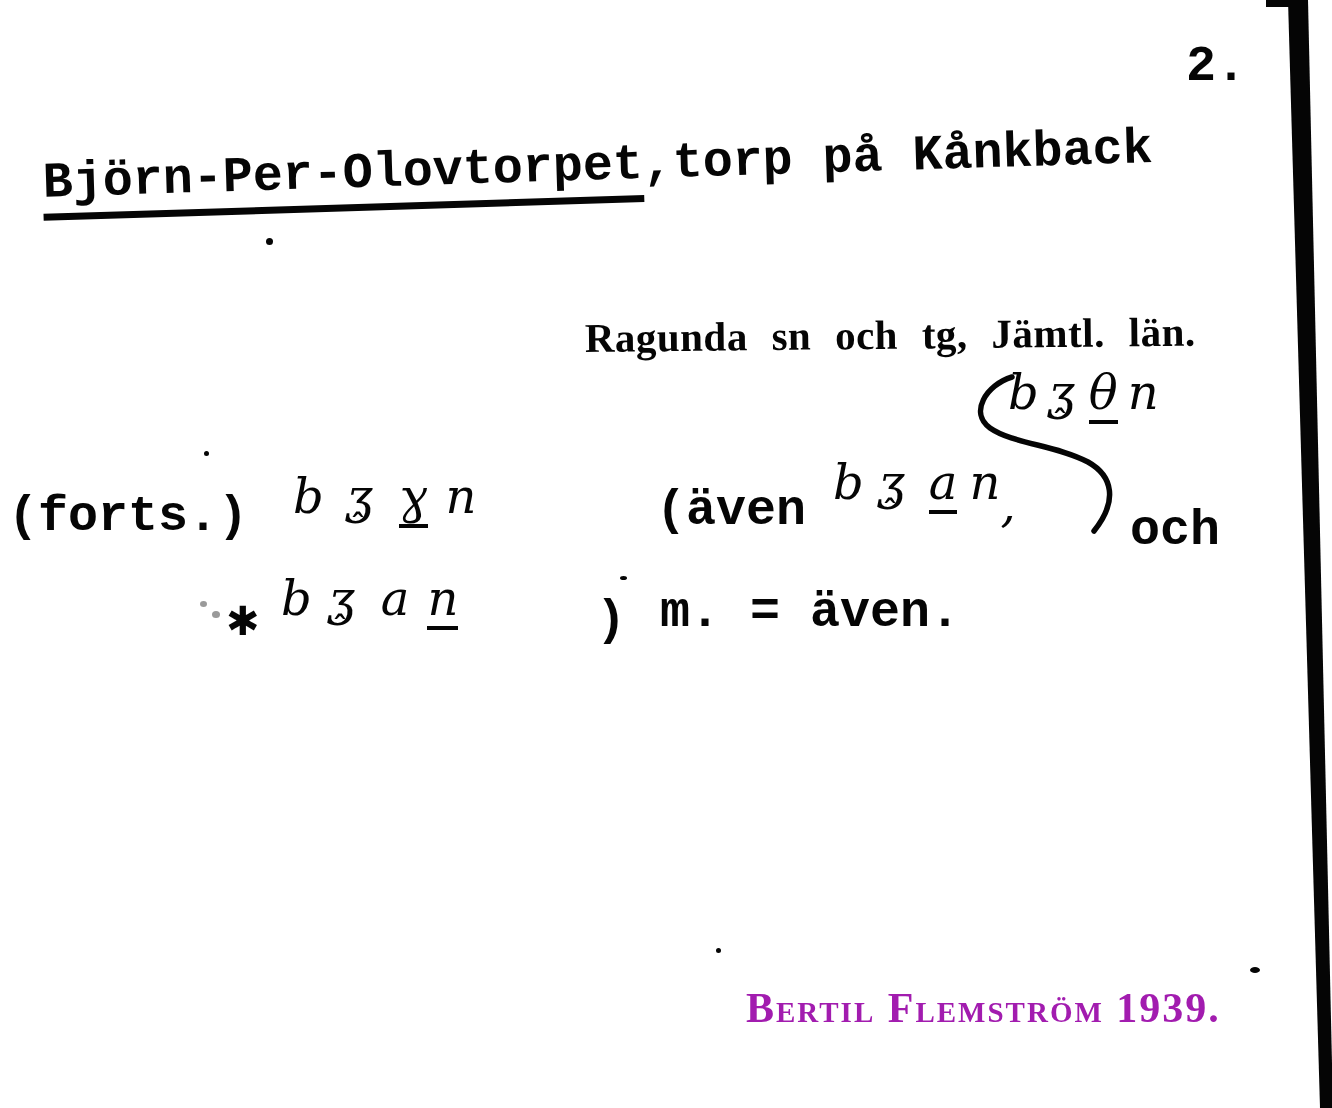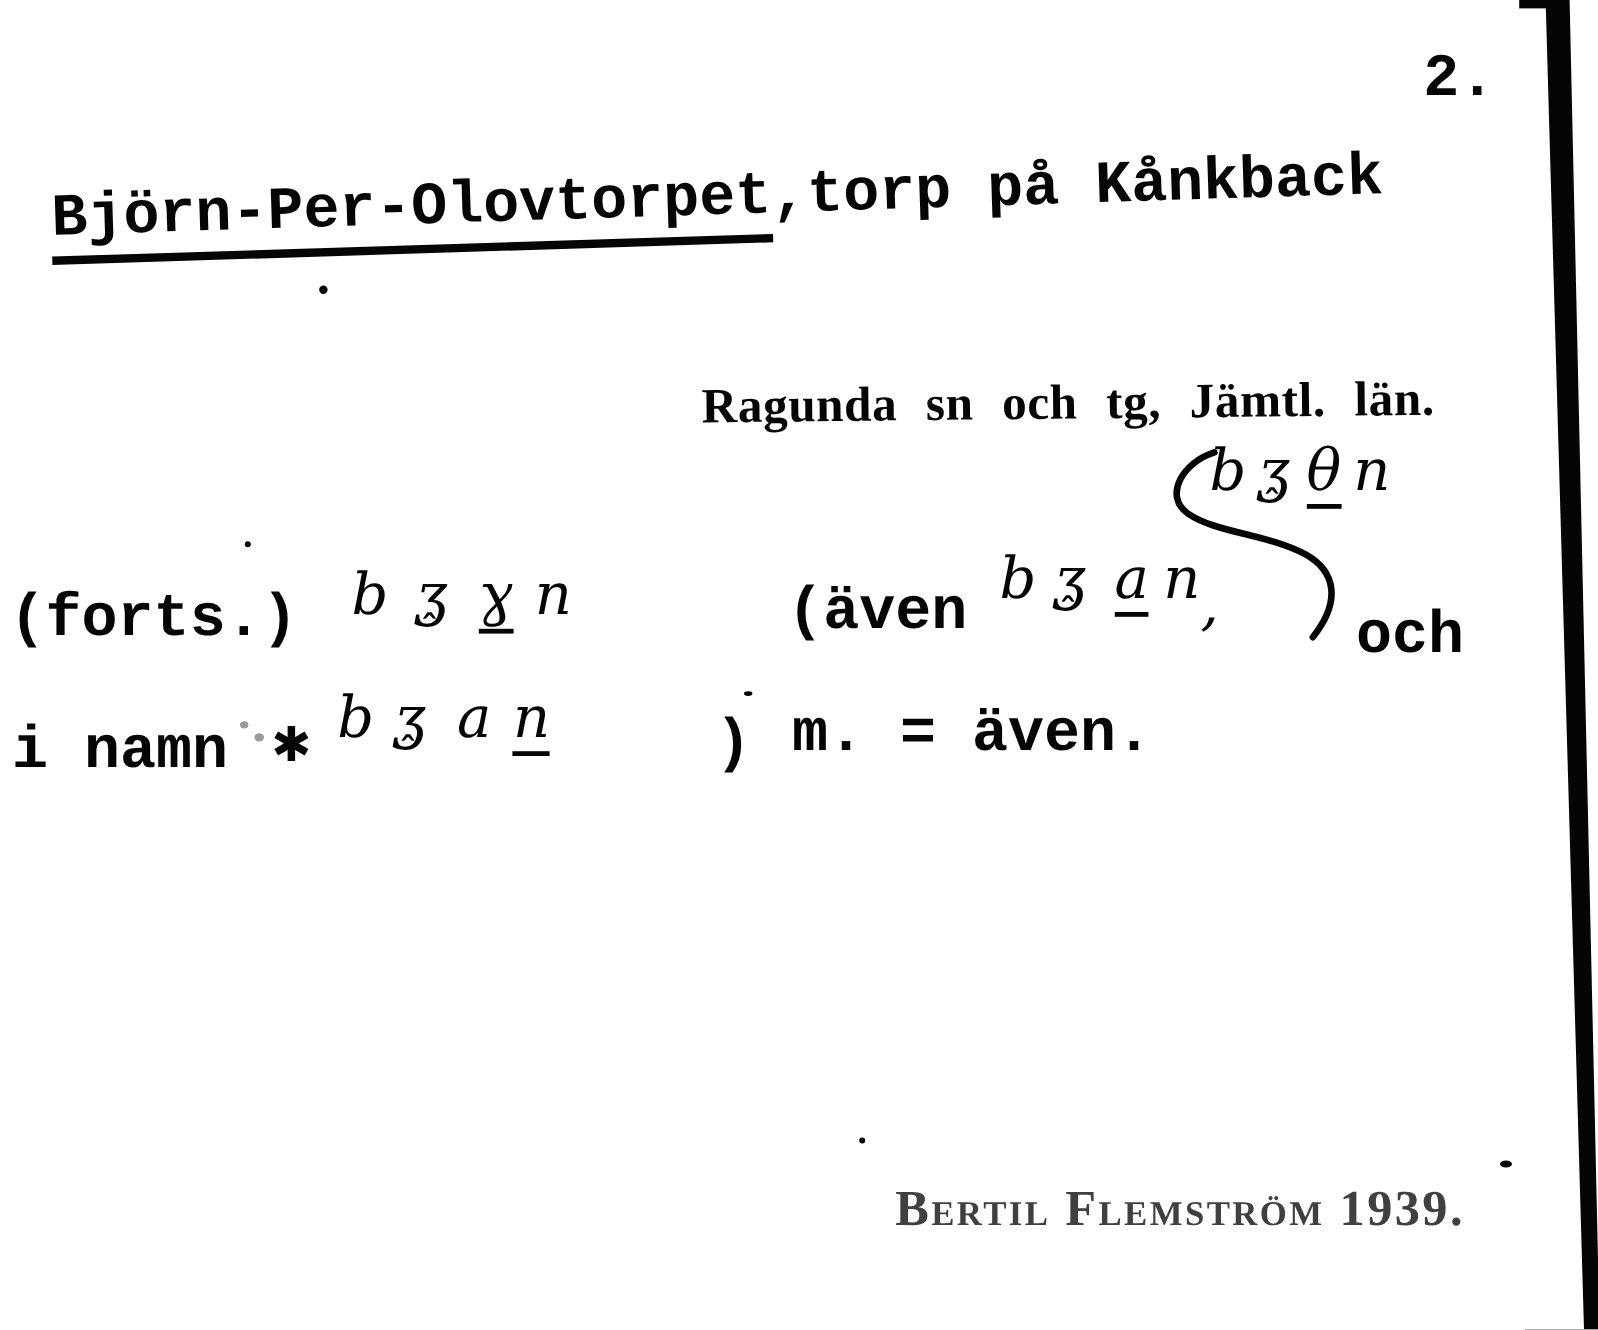--- a/index.html
+++ b/index.html
@@ -29,21 +29,21 @@
     letter-spacing:0.5px;
     color:#050505;
   }
   
   .sig{
     font-family:"Liberation Serif", serif;
     font-weight:bold;
     font-variant:small-caps;
     font-size:42px;
     letter-spacing:2px;
-    color:#404040;
+    color:#a21caf;
   }
   
   .phon{
     font-family:"DejaVu Serif", serif;
     font-style:italic;
     font-size:48px;
     color:#050505;
     display:flex;
     align-items:flex-start;
   }
@@ -104,21 +104,20 @@
   <div class="abs phon" style="left:833px;top:458px;">
     <span class="pg" style="margin-right:14px;">b</span>
     <span class="pg rel" style="margin-right:24px;"><span>ʒ</span><span class="below">ˆ</span></span>
     <span class="pg ul" style="margin-right:12px;">a</span>
     <span class="pg">n</span>
     <span class="pg" style="margin-top:22px;">,</span>
   </div>
 
   <div class="abs tw" style="left:1130px;top:482px;margin-top:20px;">och</div>
 
-  <div class="abs tw" style="left:10px;top:598px;">i namn</div>
 
   <div class="abs star" style="left:226px;top:598px;">✱</div>
 
   <div class="abs phon" style="left:281px;top:574px;">
     <span class="pg" style="margin-right:16px;">b</span>
     <span class="pg rel" style="margin-right:26px;"><span>ʒ</span><span class="below">ˆ</span></span>
     <span class="pg" style="margin-right:18px;">a</span>
     <span class="pg ul">n</span>
   </div>
 

